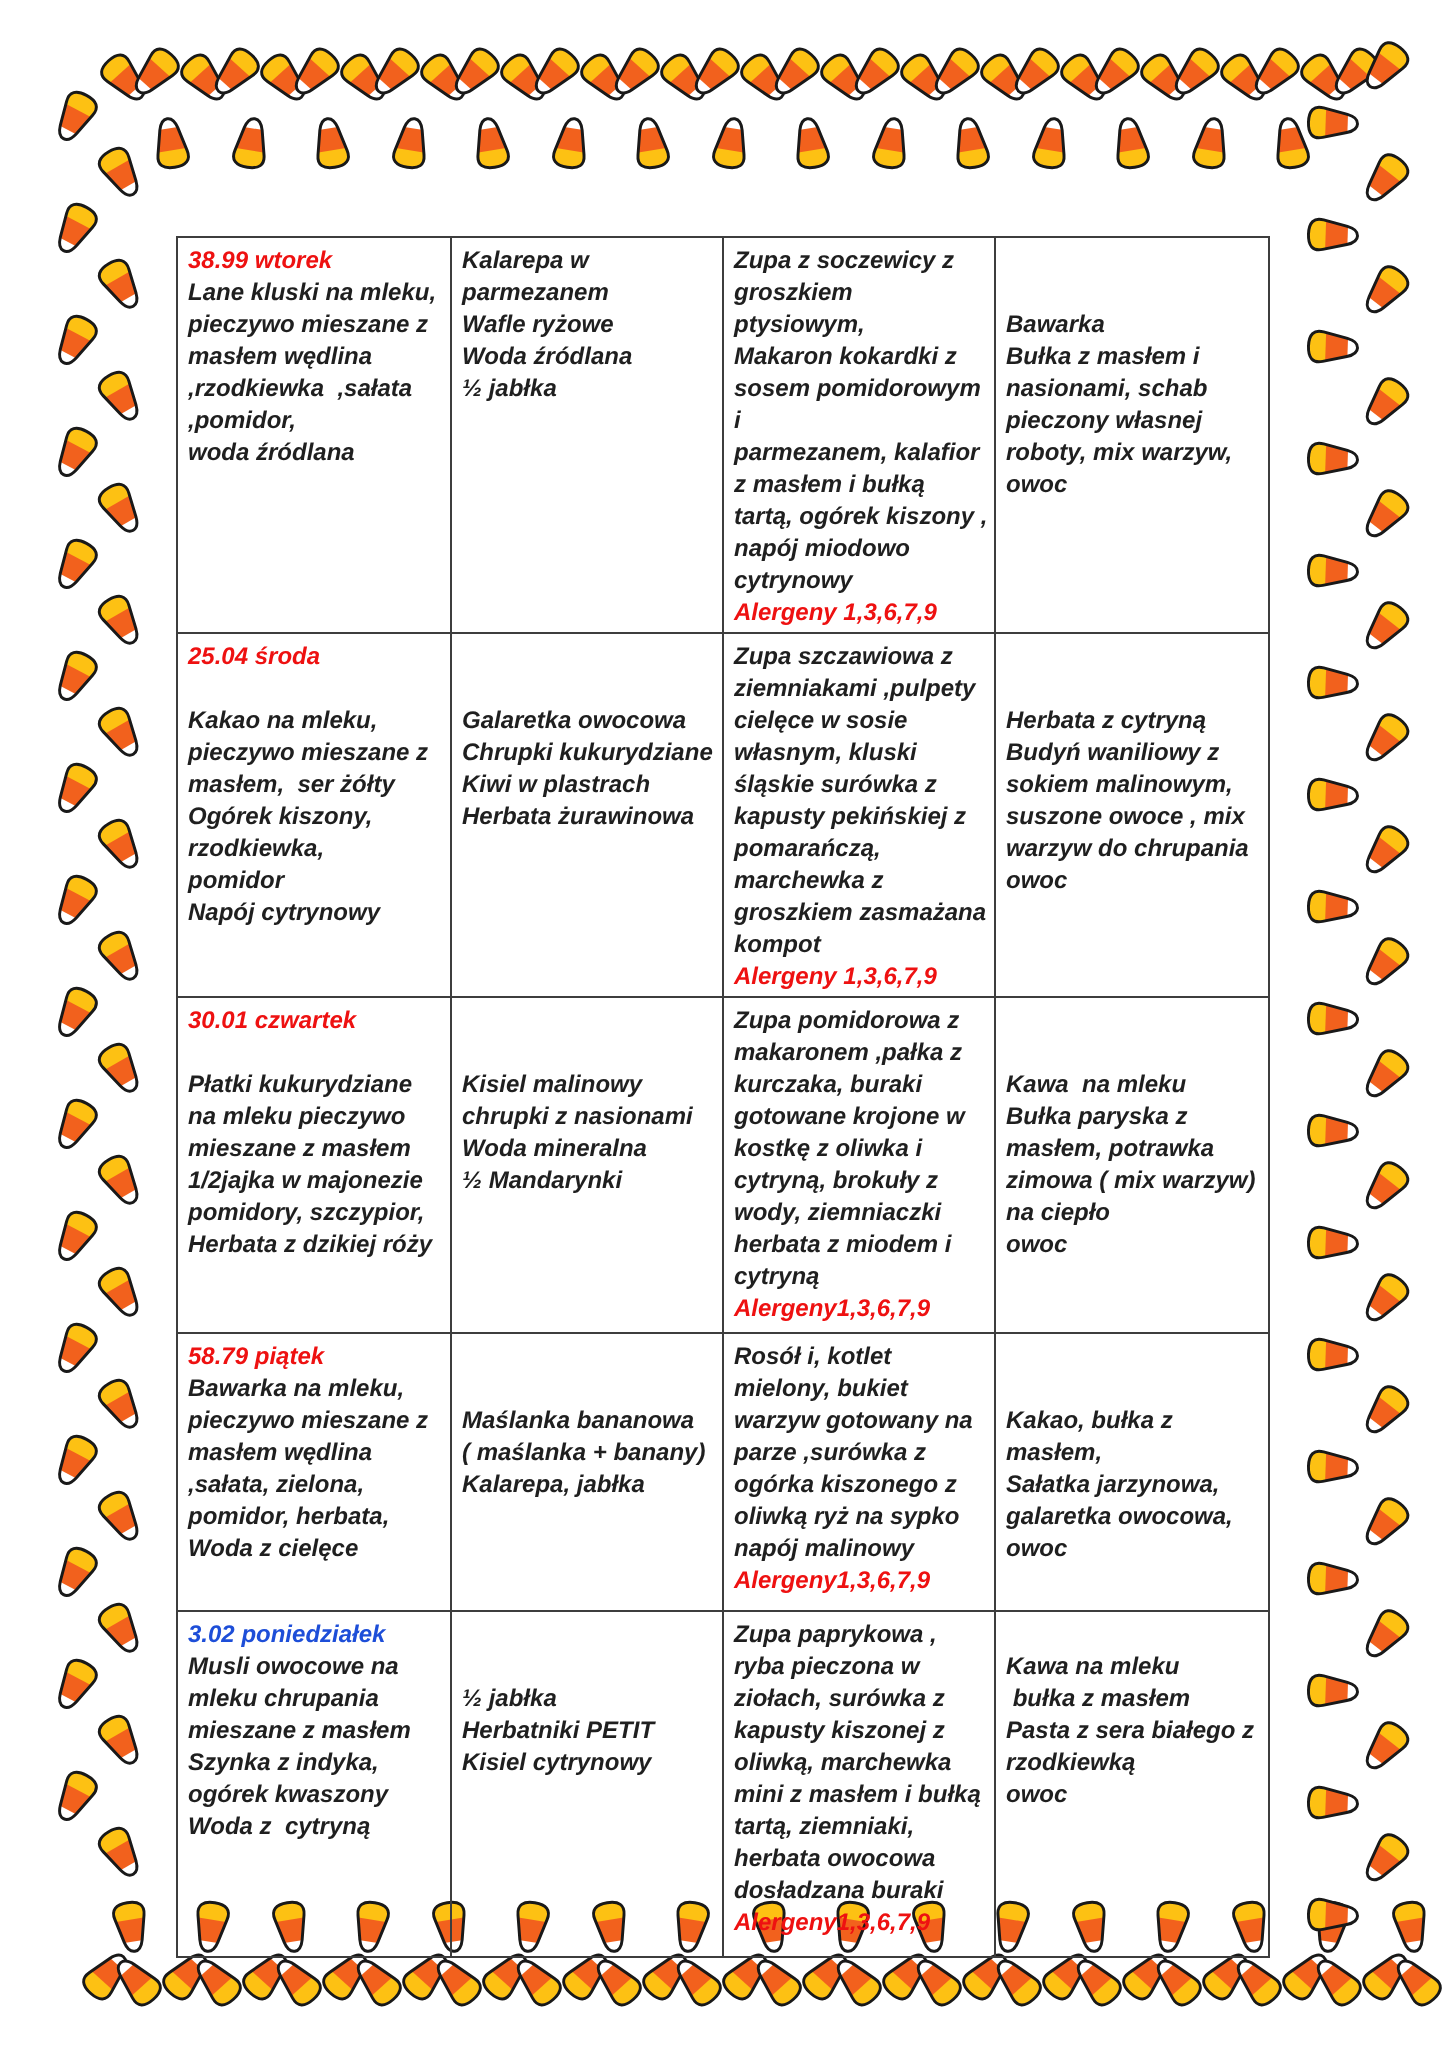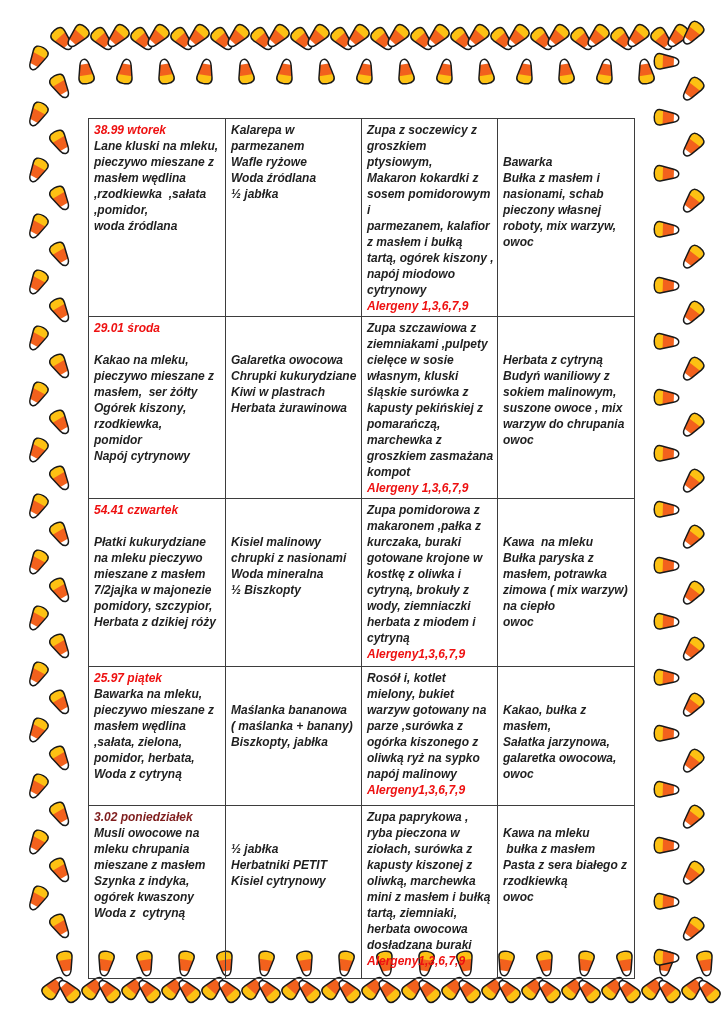--- a/index.html
+++ b/index.html
@@ -928,21 +928,21 @@
 Bułka z masłem i
 nasionami, schab
 pieczony własnej
 roboty, mix warzyw,
 owoc</div>
         </td>
       </tr>
 
       <tr class="r2">
         <td>
-          <div class="date" style="color:#ee1111">29.01 środa</div>
+          <div class="date" style="color:#ee1111">25.04 środa</div>
           <div class="txt">
 Kakao na mleku,
 pieczywo mieszane z
 masłem,  ser żółty
 Ogórek kiszony,
 rzodkiewka,
 pomidor
 Napój cytrynowy</div>
         </td>
         <td>
@@ -973,36 +973,36 @@
 Budyń waniliowy z
 sokiem malinowym,
 suszone owoce , mix
 warzyw do chrupania
 owoc</div>
         </td>
       </tr>
 
       <tr class="r3">
         <td>
-          <div class="date" style="color:#ee1111">54.41 czwartek</div>
+          <div class="date" style="color:#ee1111">30.01 czwartek</div>
           <div class="txt">
 Płatki kukurydziane
 na mleku pieczywo
 mieszane z masłem
-7/2jajka w majonezie
+1/2jajka w majonezie
 pomidory, szczypior,
 Herbata z dzikiej róży</div>
         </td>
         <td>
           <div class="txt">
 
 Kisiel malinowy
 chrupki z nasionami
 Woda mineralna
-½ Biszkopty</div>
+½ Mandarynki</div>
         </td>
         <td>
           <div class="txt">Zupa pomidorowa z
 makaronem ,pałka z
 kurczaka, buraki
 gotowane krojone w
 kostkę z oliwka i
 cytryną, brokuły z
 wody, ziemniaczki
 herbata z miodem i
@@ -1016,34 +1016,34 @@
 Bułka paryska z
 masłem, potrawka
 zimowa ( mix warzyw)
 na ciepło
 owoc</div>
         </td>
       </tr>
 
       <tr class="r4">
         <td>
-          <div class="date" style="color:#ee1111">25.97 piątek</div>
+          <div class="date" style="color:#ee1111">58.79 piątek</div>
           <div class="txt">Bawarka na mleku,
 pieczywo mieszane z
 masłem wędlina
 ,sałata, zielona,
 pomidor, herbata,
-Woda z cytryną</div>
+Woda z cielęce</div>
         </td>
         <td>
           <div class="txt">
 
 Maślanka bananowa
 ( maślanka + banany)
-Biszkopty, jabłka</div>
+Kalarepa, jabłka</div>
         </td>
         <td>
           <div class="txt">Rosół i, kotlet
 mielony, bukiet
 warzyw gotowany na
 parze ,surówka z
 ogórka kiszonego z
 oliwką ryż na sypko
 napój malinowy</div>
           <div class="allerg">Alergeny1,3,6,7,9</div>
@@ -1054,21 +1054,21 @@
 Kakao, bułka z
 masłem,
 Sałatka jarzynowa,
 galaretka owocowa,
 owoc</div>
         </td>
       </tr>
 
       <tr class="r5">
         <td>
-          <div class="date" style="color:#7f1d1d">3.02 poniedziałek</div>
+          <div class="date" style="color:#1d4ed8">3.02 poniedziałek</div>
           <div class="txt">Musli owocowe na
 mleku chrupania
 mieszane z masłem
 Szynka z indyka,
 ogórek kwaszony
 Woda z  cytryną</div>
         </td>
         <td>
           <div class="txt">
 

